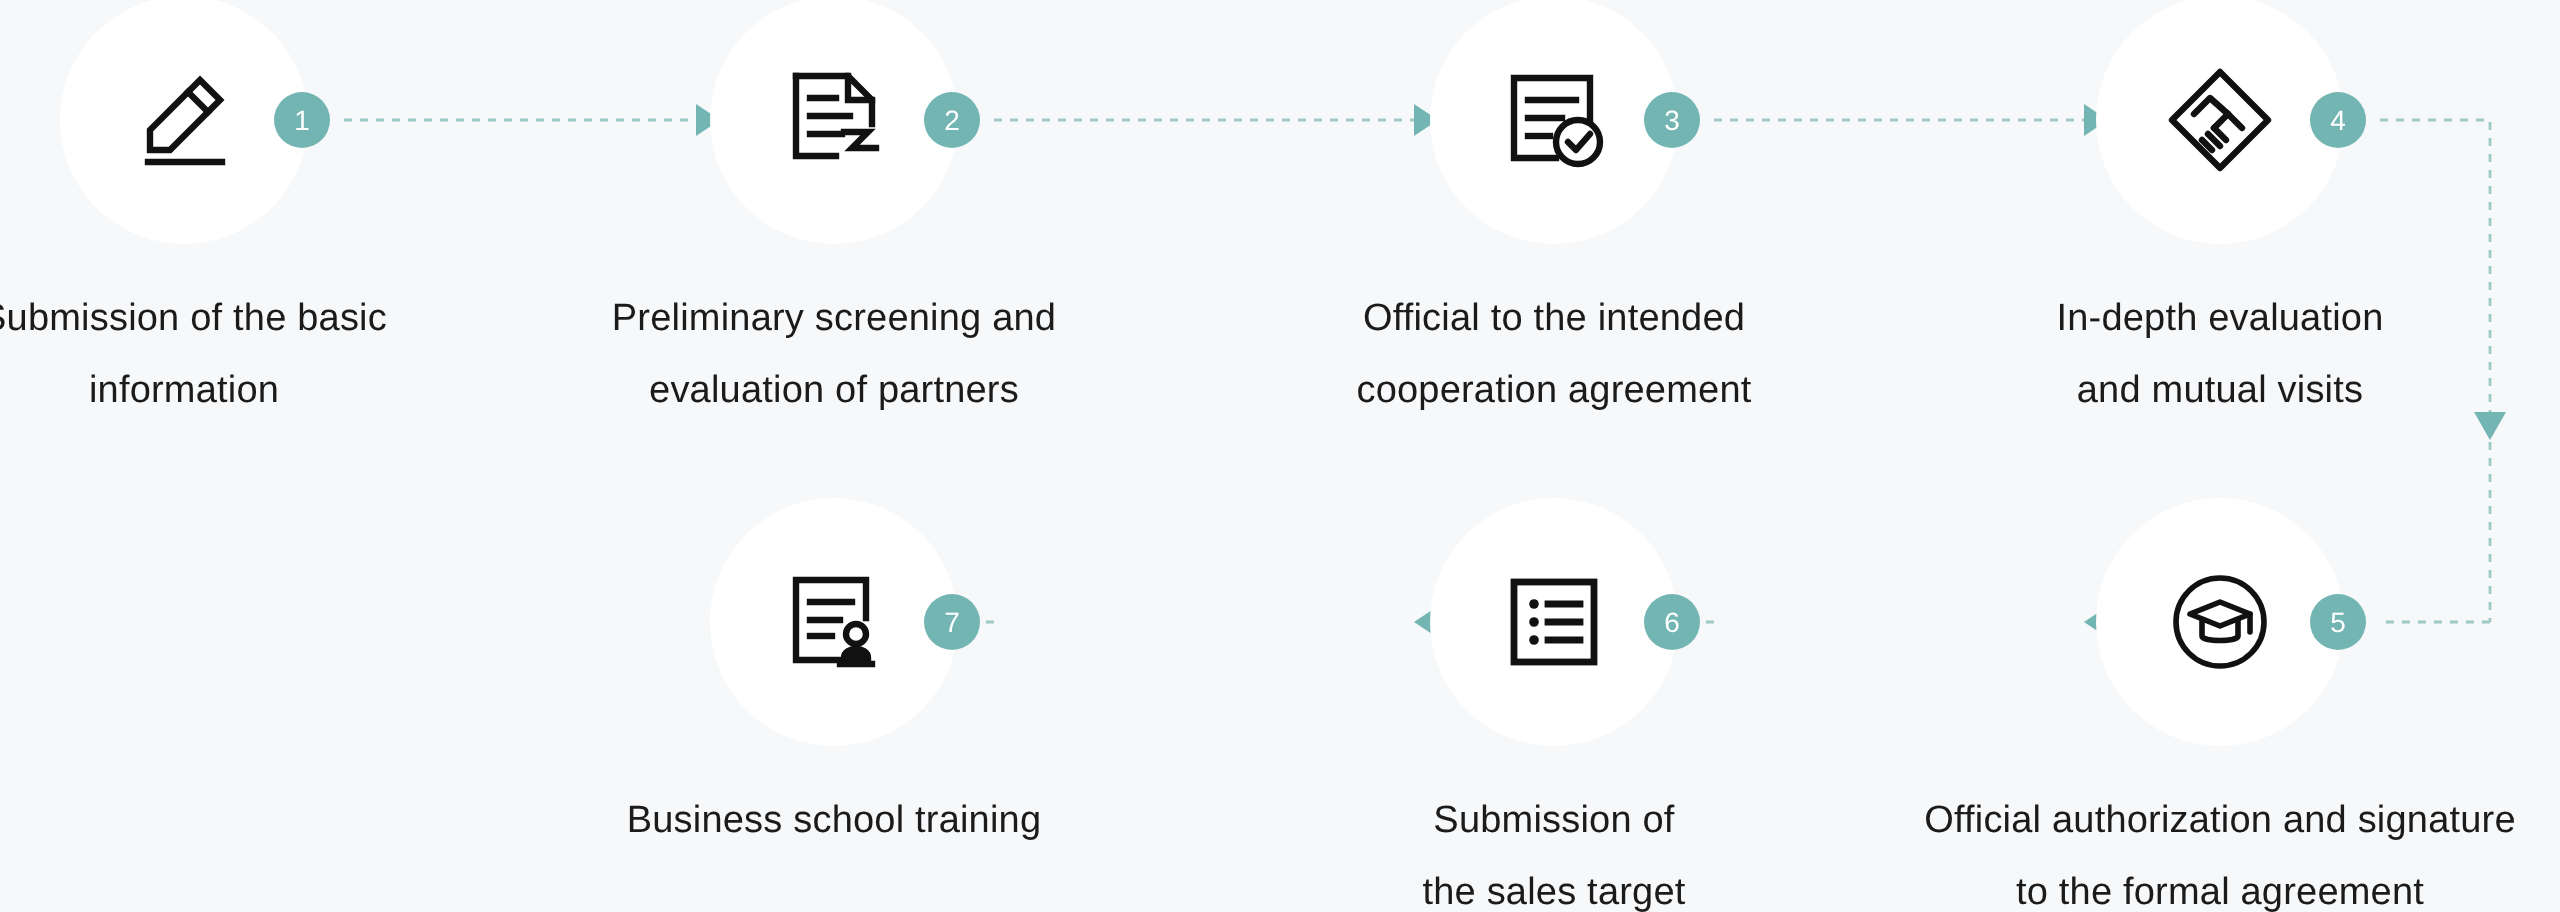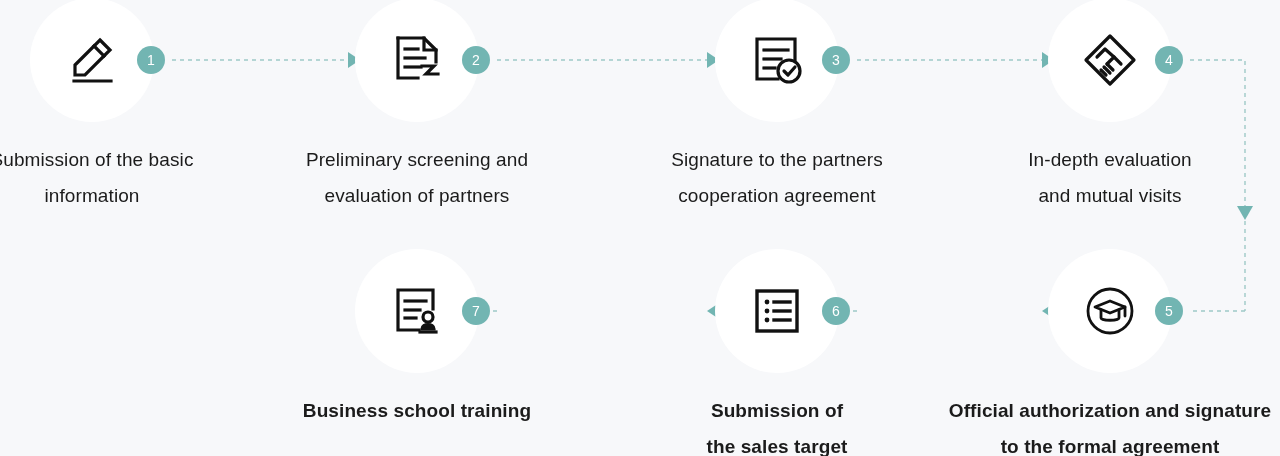--- a/index.html
+++ b/index.html
@@ -84,21 +84,20 @@
   }
   .label.wide {
     width: 340px;
     left: -170px;
   }
   .label.top {
     top: 82px;
   }
   .label.bottom {
     top: 82px;
-    font-weight: bold;
   }
 </style>
 </head>
 <body>
 
 <div id="flow">
 
   <svg class="conn-layer" viewBox="0 0 1280 456" width="1280" height="456">
 
     <line x1="172" y1="60" x2="348" y2="60" stroke="#9ec9c7" stroke-width="1.4" stroke-dasharray="4 4"></line>
@@ -161,21 +160,21 @@
       <svg width="52" height="52" viewBox="0 0 52 52" fill="none" stroke="#111111" stroke-width="3.2" stroke-linecap="square" stroke-linejoin="miter">
         <path d="M44 26 L44 5 L6 5 L6 45 L27 45"></path>
         <line x1="13" y1="16" x2="37" y2="16"></line>
         <line x1="13" y1="25" x2="30" y2="25"></line>
         <line x1="13" y1="34" x2="24" y2="34"></line>
         <circle cx="38" cy="37" r="11"></circle>
         <polyline points="33,37 37,41 44,33" stroke-linecap="round" stroke-linejoin="round"></polyline>
       </svg>
     </div>
     <div class="badge">3</div>
-    <div class="label top">Signature to the partners
+    <div class="label top">Official to the intended
 cooperation agreement</div>
   </div>
 
   <div class="node" style="left:1110px; top:60px;">
     <div class="disc"></div>
     <div class="icon-wrap">
       <svg width="54" height="54" viewBox="0 0 54 54" fill="none" stroke="#111111" stroke-width="3.2" stroke-linecap="round" stroke-linejoin="round">
         <path d="M27 3 L51 27 L27 51 L3 27 Z"></path>
         <path d="M14 24 L22 16 L31 24 L24 31"></path>
         <path d="M24 31 L30 37"></path>

